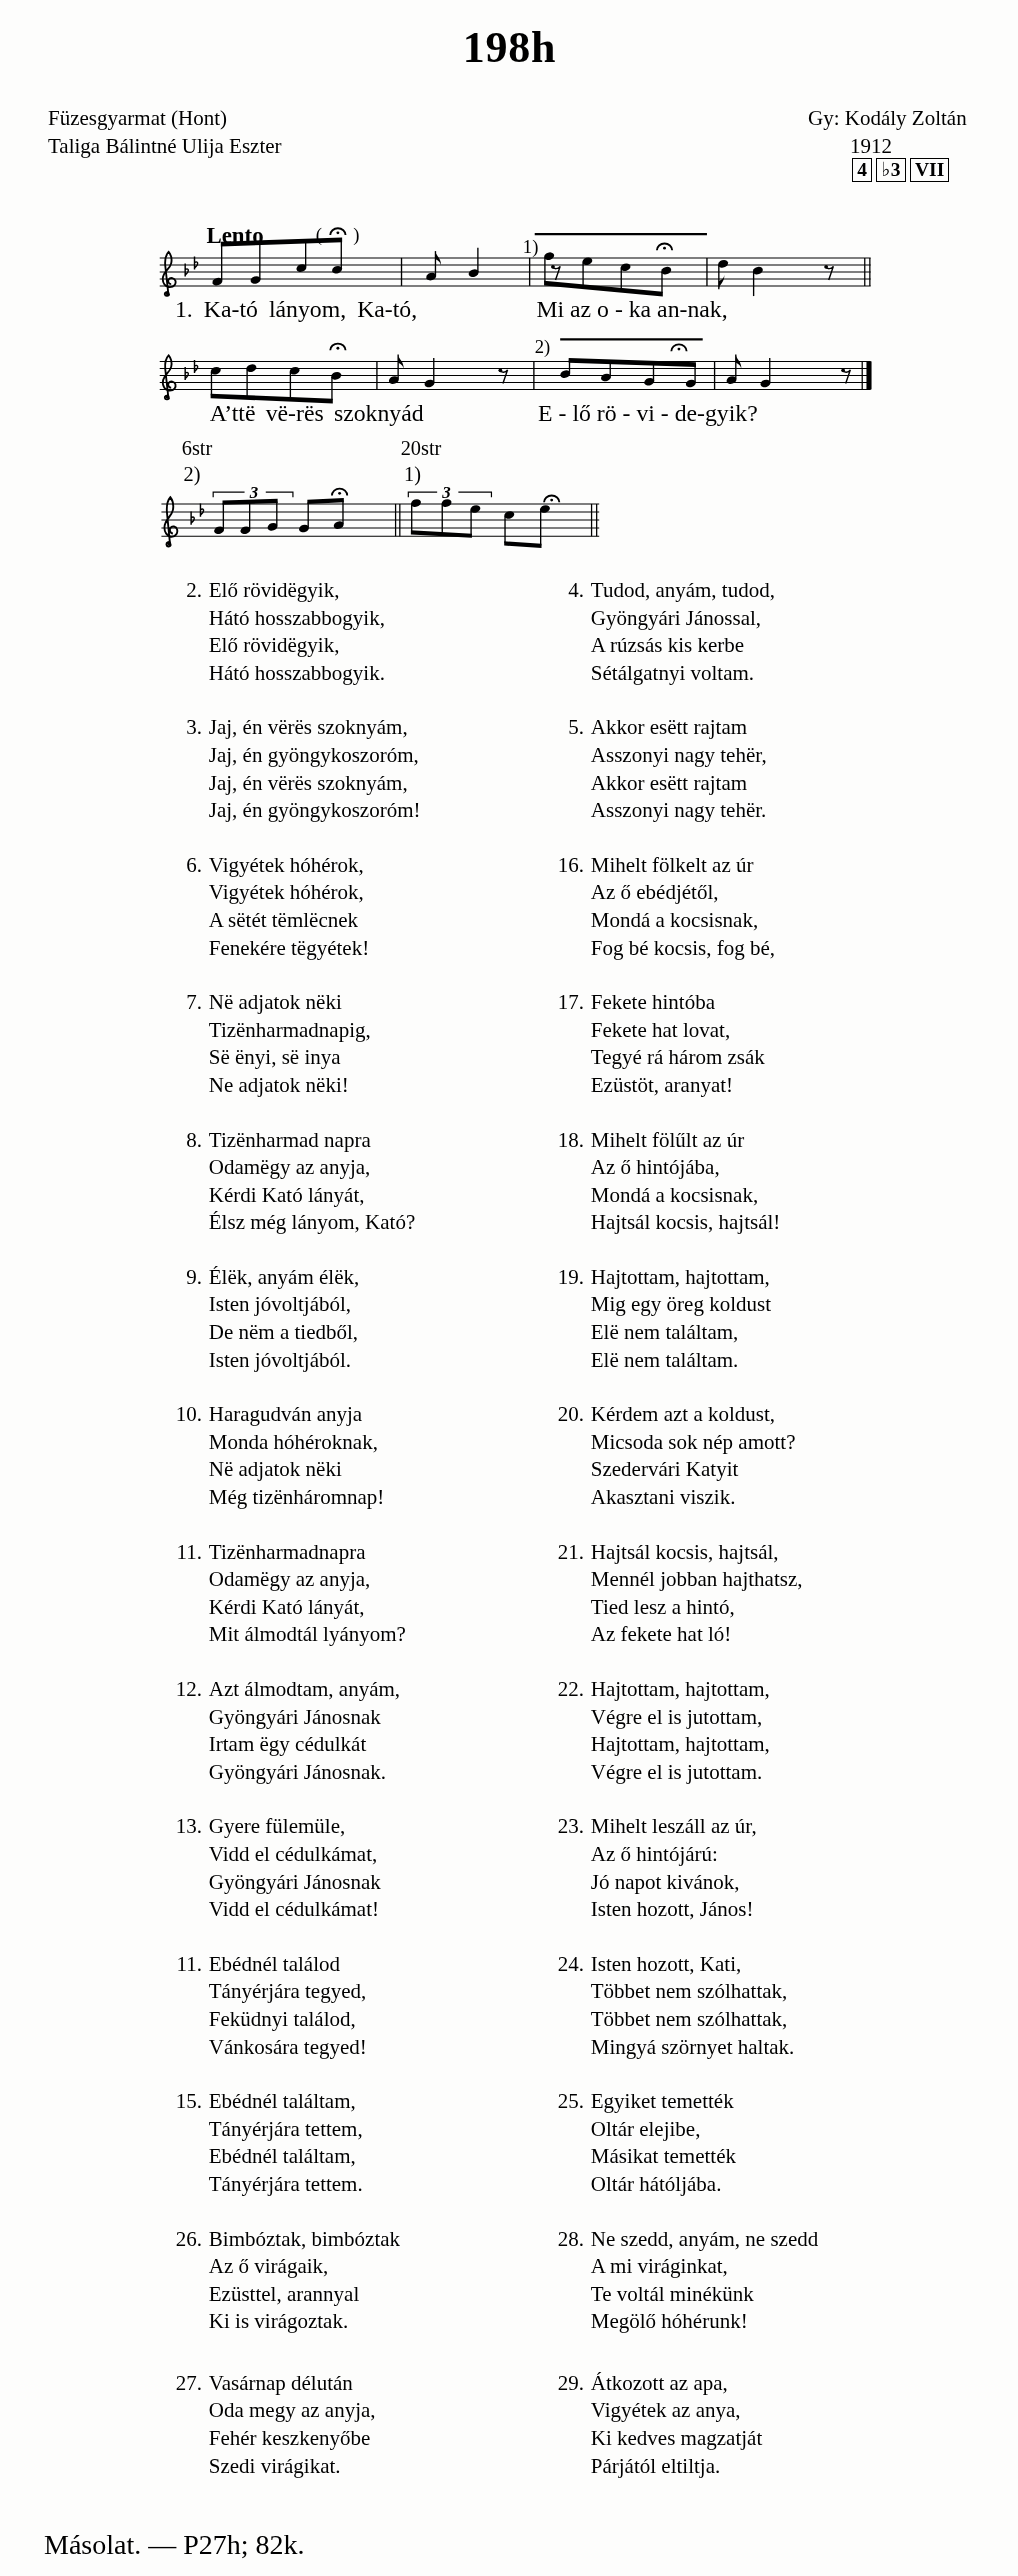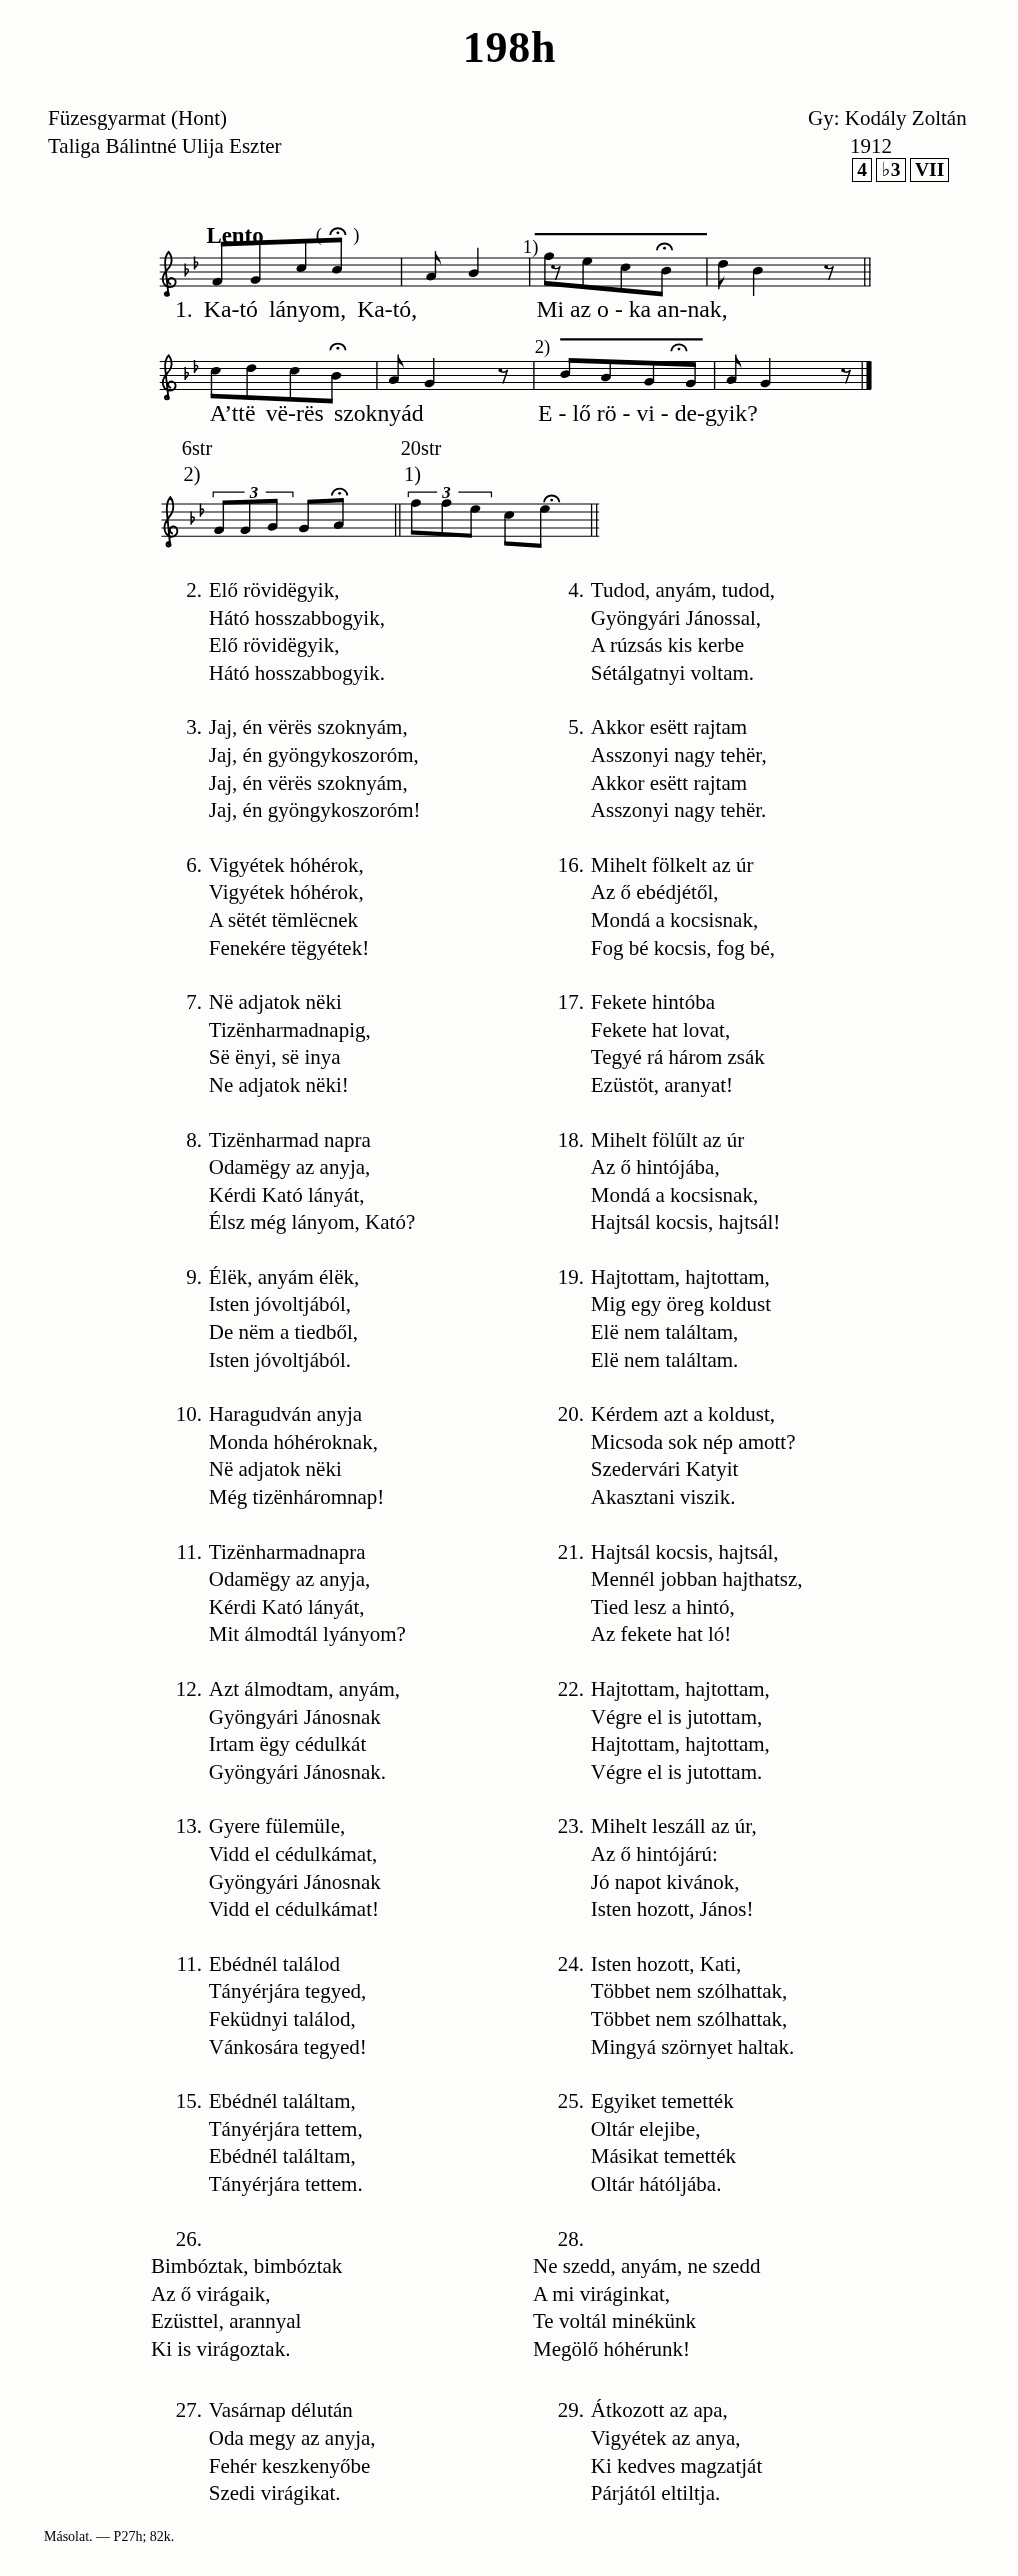--- a/index.html
+++ b/index.html
@@ -20,24 +20,24 @@
   .hdr-year{position:absolute;left:850px;top:132px;font-size:21px;line-height:28px;}
   .hdr-boxes{position:absolute;left:852px;top:158px;display:flex;gap:4.2px;
     font-family:"Liberation Serif","DejaVu Sans",serif;}
   .sym-box{border:1.7px solid #000;font-size:19.5px;line-height:22px;height:22px;
     padding:0 4.2px;text-align:center;font-weight:bold;}
   .music-svg{position:absolute;left:119px;top:212px;}
   .verse-col{position:absolute;top:577px;}
   .verse-col.left{left:151px;width:373px;}
   .verse-col.right{left:533px;width:407px;}
   .verse{display:flex;margin-bottom:27px;font-size:21px;line-height:27.6px;}
-  .verse.gap-before{margin-top:21px;margin-bottom:34px;flex-direction:column;}
+  .verse.gap-before{margin-top:21px;margin-bottom:34px;}
   .vnum{width:51px;min-width:51px;text-align:right;padding-right:6.8px;}
   .vlines{flex:1;}
-  .footer-note{position:absolute;left:44px;top:2529px;font-size:14px;}
+  .footer-note{position:absolute;left:44px;top:2529px;font-size:28px;}
   svg text{font-family:"Liberation Serif","DejaVu Serif",serif;}
   .lyr{font-size:28px;}
   .lbl{font-size:22px;}
   .ossia-lbl{font-size:24px;}
   .tempo{font-size:27px;font-weight:bold;}
   .trip{font-size:20px;font-style:italic;font-weight:bold;}
 </style>
 </head>
 <body>
 

